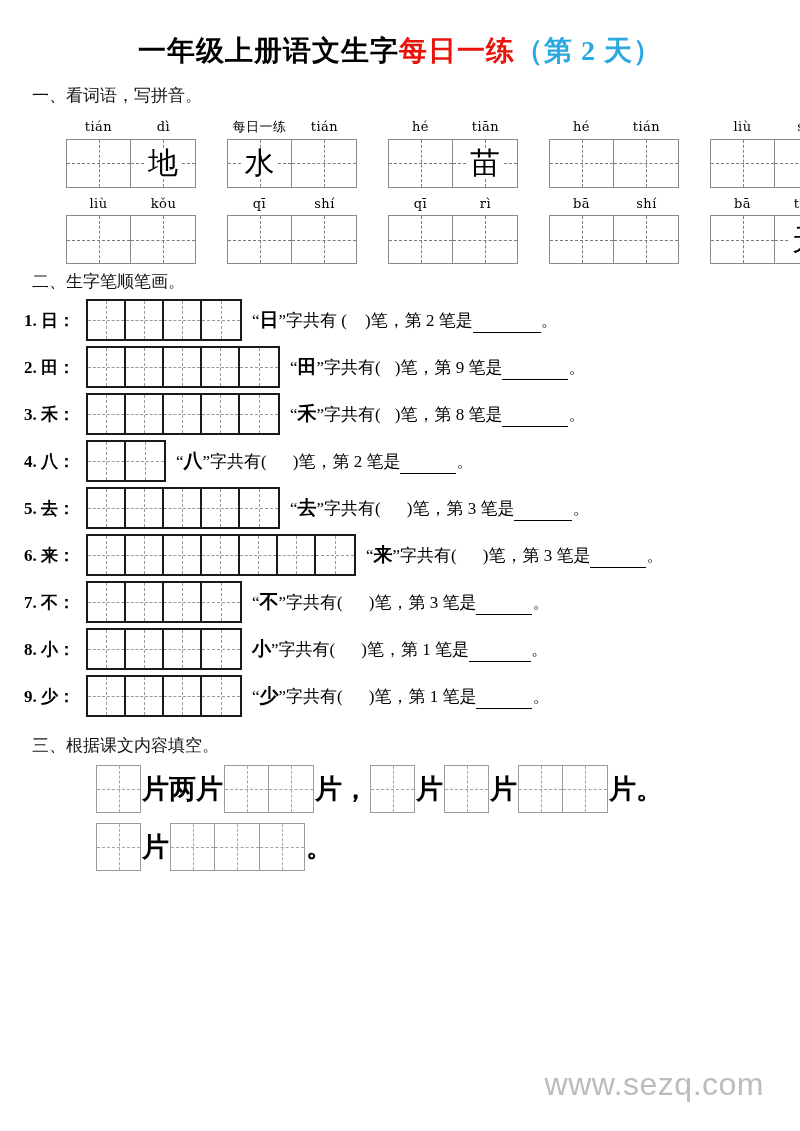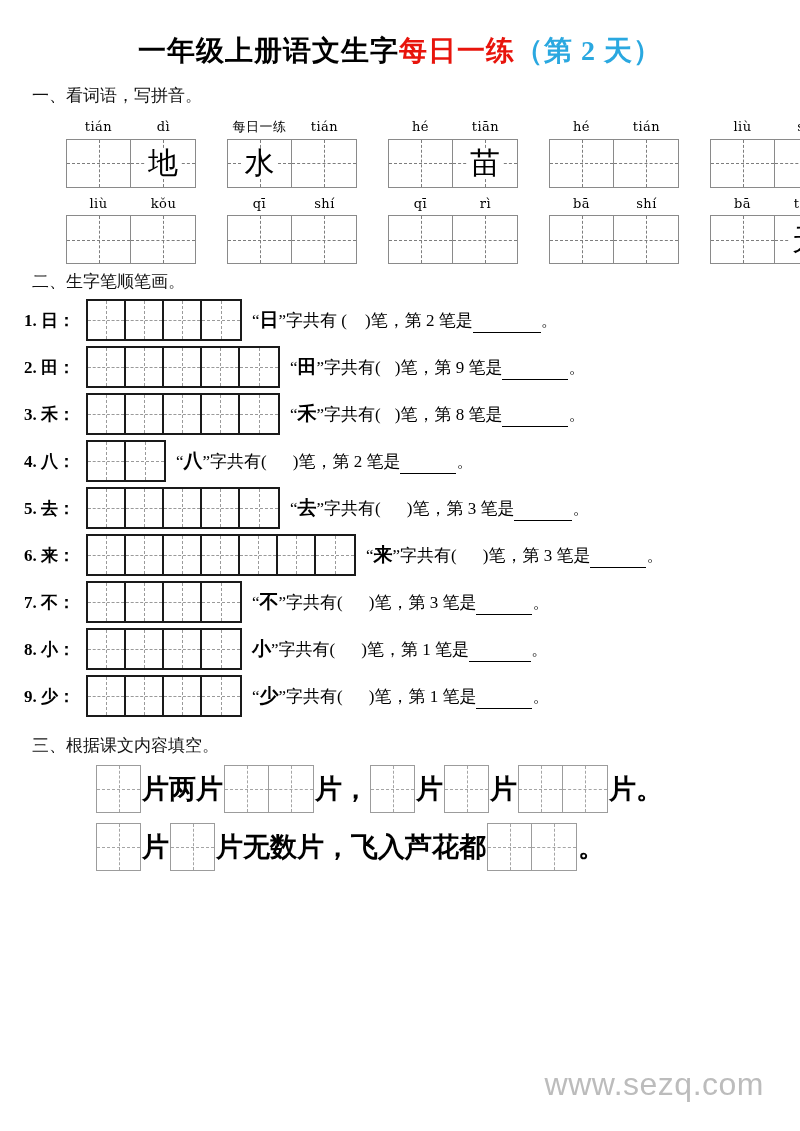--- a/index.html
+++ b/index.html
@@ -546,20 +546,19 @@
       <div class="fill-box"></div>
       <span class="fill-text">片</span>
       <div class="fill-box"></div>
       <div class="fill-box"></div>
       <span class="fill-text">片。</span>
     </div>
     <div class="fill-line">
       <div class="fill-box"></div>
       <span class="fill-text">片</span>
       <div class="fill-box"></div>
-      <span class="fill-text">片无数片，飞入芦花都</span>
       <div class="fill-box"></div>
       <div class="fill-box"></div>
       <span class="fill-text">。</span>
     </div>
   </div>
 
 <div class="watermark">www.sezq.com</div>
 
 </body></html>

